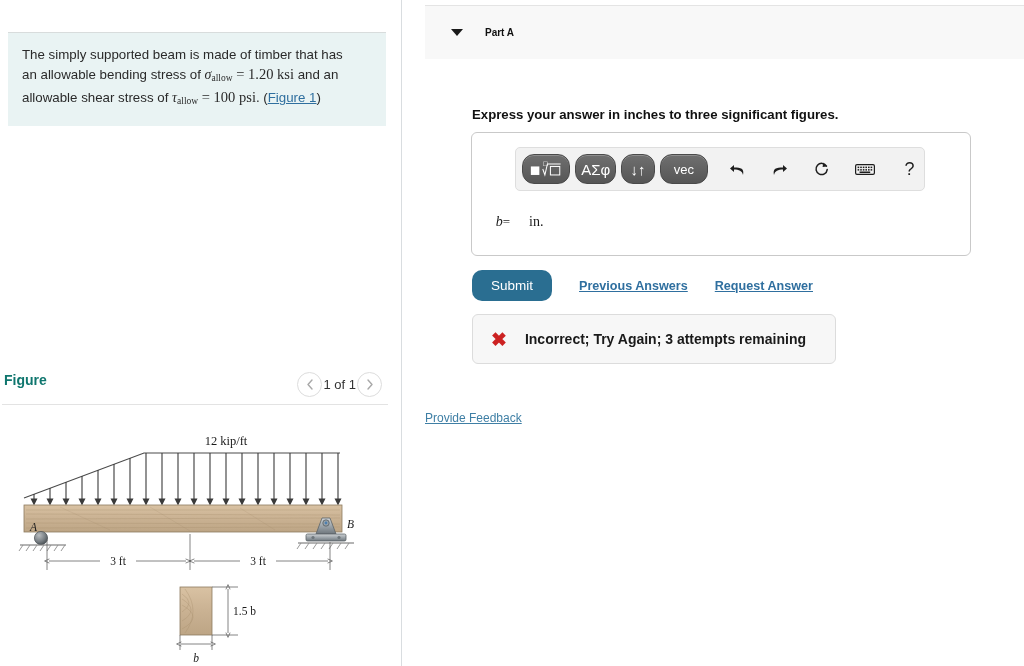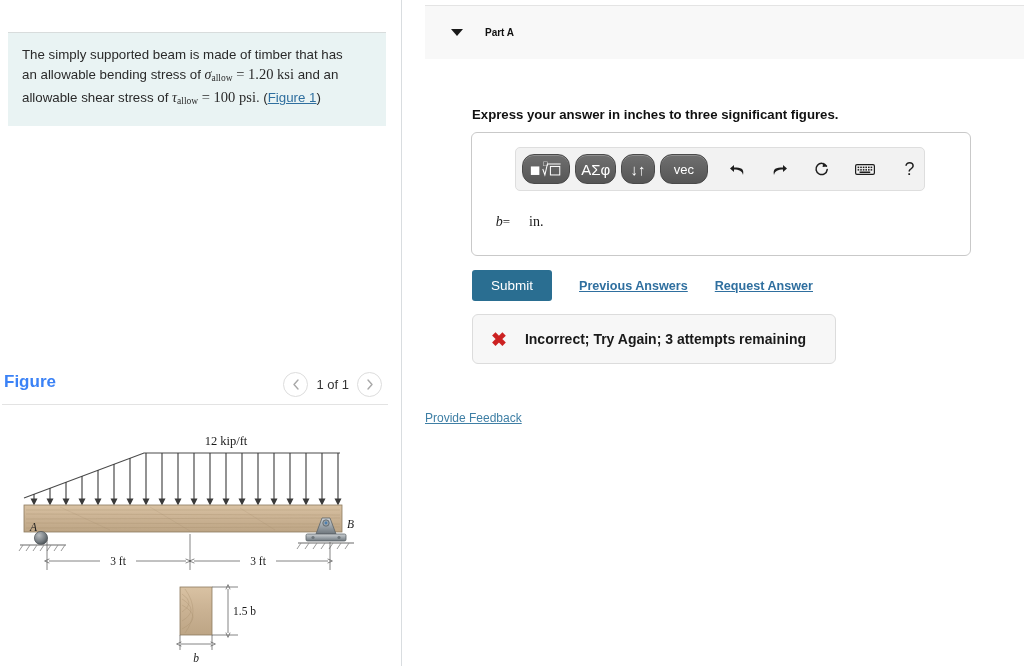--- a/index.html
+++ b/index.html
@@ -27,23 +27,23 @@
   #question-box .mathvar { font-family: "Liberation Serif", serif; font-style: italic; font-size: 14px; }
   #question-box .sub { font-size: 9.5px; font-style: normal; font-family:"Liberation Serif",serif; vertical-align: -0.25em; }
   #question-box .mathnum { font-family: "Liberation Serif", serif; font-size: 14.5px; }
   #fig-link { color: #2f6f9f; text-decoration: underline; cursor: pointer; }
 
   #figure-header {
     position: absolute; left: 0; top: 368px; width: 390px; height: 44px;
   }
   #figure-title {
     position: absolute; left: 4px; top: 372px;
-    font-size: 17px; font-weight: bold; color: #3b82f6;
-  }
-  #figure-pager { position: absolute; right: 18px; top: 372px; display: flex; align-items: center; gap: 8px; }
+    font-size: 14px; font-weight: bold; color: #0f766e;
+  }
+  #figure-pager { position: absolute; right: 18px; top: 372px; display: flex; align-items: center; gap: 1px; }
   .pager-btn {
     width: 25px; height: 25px; border-radius: 50%;
     border: 1px solid #dddddd; background: #fff;
     display: flex; align-items: center; justify-content: center;
     color: #9a9a9a; font-size: 13px; cursor: pointer;
   }
   #pager-label { font-size: 13px; color: #333; }
   #figure-divider {
     position: absolute; left: 2px; top: 404px; width: 386px; height: 1px; background: #e3e3e3;
   }
@@ -118,21 +118,21 @@
     border: 1px solid #4d7ea8; background: #fff; border-radius: 2px;
     font-family: "Liberation Serif", serif; font-size: 22px; color: #1b1b1b;
     padding: 0 7px; outline: none;
   }
   #answer-unit {
     margin-left: 13px; font-family: "Liberation Serif", serif; font-size: 14px; color: #1a1a1a;
   }
 
   #submit-row { position: absolute; left: 70px; top: 270px; display: flex; align-items: center; }
   #submit-button {
-    background: #2a6e91; color: #ffffff; border: none; border-radius: 3px;
+    background: #2a6e91; color: #ffffff; border: none; border-radius: 10px;
     padding: 8px 19px; font-size: 13.5px; cursor: pointer;
     font-family: "Liberation Sans", sans-serif;
   }
   .answer-link {
     margin-left: 27px; color: #2f6f9f; font-size: 12.6px; font-weight: bold;
     text-decoration: underline; cursor: pointer;
   }
 
   #feedback-box {
     position: absolute; left: 70px; top: 314px; width: 364px; height: 50px;

